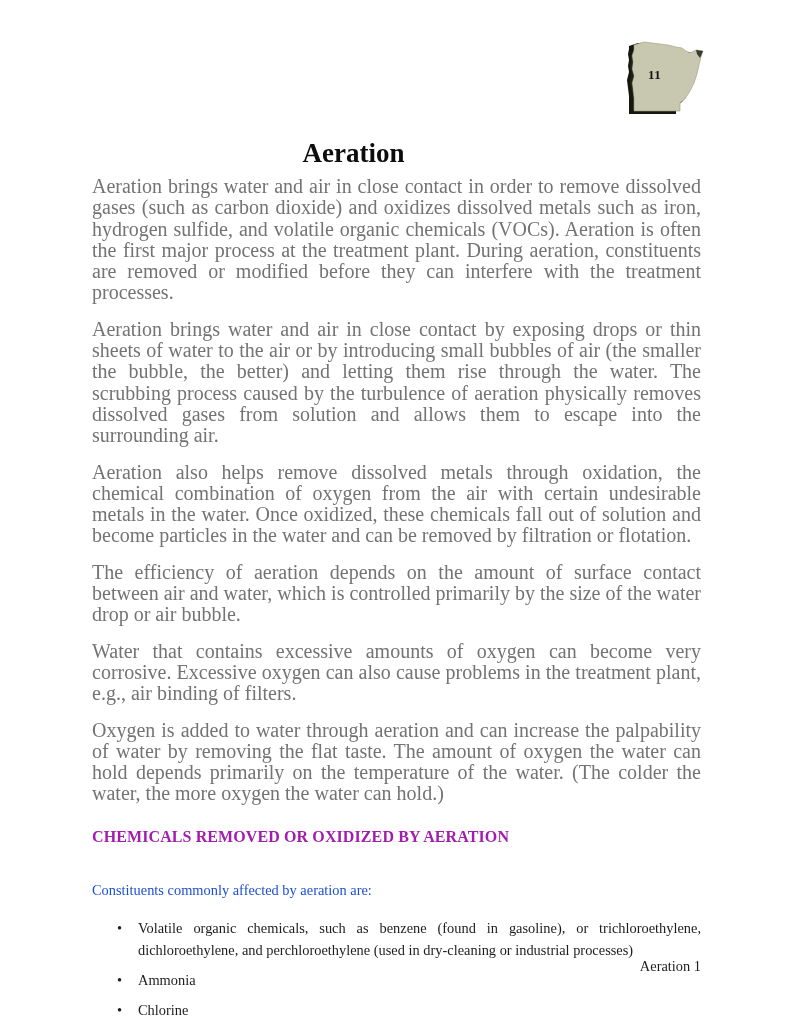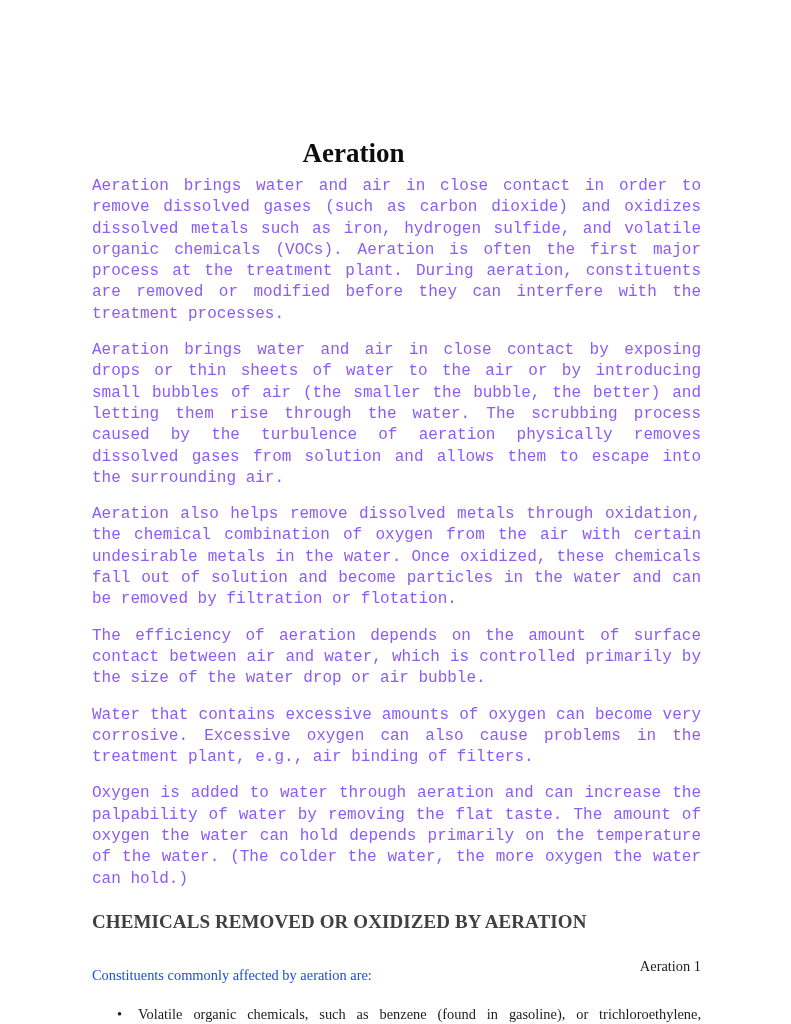--- a/index.html
+++ b/index.html
@@ -65,36 +65,35 @@
   
   .content {
     position: absolute;
     top: 176px;
     left: 92px;
     width: 609px;
   }
 
   p.para {
     margin: 0 0 15px 0;
-    font-size: 16px;
+    font-size: 20px;
     line-height: 21.3px;
     text-align: justify;
     text-justify: inter-word;
-    color: #8b5cf6;
-    font-family: Liberation Mono, monospace;
+    color: #737373;
   }
   p.para:last-of-type { margin-bottom: 0; }
 
   .section-head {
     margin: 21px 0 0 0;
-    font-size: 19px;
+    font-size: 16px;
     font-weight: bold;
     line-height: 21.3px;
     letter-spacing: 0.1px;
-    color: #404040;
+    color: #a21caf;
   }
 
   .list-intro {
     margin: 33px 0 0 0;
     font-size: 14.4px;
     line-height: 21.3px;
     color: #1d4ed8;
   }
 
   ul.bullets {
@@ -132,20 +131,62 @@
     font-size: 14.4px;
     line-height: 20px;
     color: #1c1c1c;
   }
 </style>
 </head>
 <body>
 
 <div class="page">
 
+  <div class="mn-badge">
+    <svg viewBox="0 0 92 92" xmlns="http://www.w3.org/2000/svg">
+
+      <path d="M5,8 L5,11 L4,16 L5,22 L4,28 L5,34 L3,42 L4,50 L5,58 L5,76 L12,76 L52,76 L52,68 L58,64 L63,56 L67,48 L70,40 L72,30 L74,22 L76,16 L62,14 L50,12 L38,9 L26,7 L14,5 Z" fill="#16160e"></path>
+
+      <path d="M10,7
+               L10,12
+               L8,18
+               L9,24
+               L8,31
+               L10,38
+               L8,45
+               L9,52
+               L10,60
+               L10,73
+               L20,73
+               L56,73
+               L56,65
+               L61,61
+               L66,53
+               L70,45
+               L73,36
+               L75,27
+               L77,19
+               L79,13
+               L72,12
+               L66,15
+               L62,13
+               L58,10
+               L52,9
+               L44,7
+               L36,6
+               L28,5
+               L20,4
+               Z" fill="#c8c8b0" stroke="#9a9a82" stroke-width="0.6"></path>
+
+      <path d="M72,12 L79,13 L76,20 L73,16 Z" fill="#3a3a2c"></path>
+
+      <path d="M8,18 L9,24 L8,31 L10,38 L8,45 L9,52 L7,52 L6,44 L7,36 L6,28 L7,20 Z" fill="#2a2a1e" opacity="0.55"></path>
+    </svg>
+    <div class="mn-number">11</div>
+  </div>
 
   <h1 class="doc-title">Aeration</h1>
 
   <div class="content">
 
     <p class="para">Aeration brings water and air in close contact in order to remove dissolved gases (such as carbon dioxide) and oxidizes dissolved metals such as iron, hydrogen sulfide, and volatile organic chemicals (VOCs). Aeration is often the first major process at the treatment plant. During aeration, constituents are removed or modified before they can interfere with the treatment processes.</p>
     <p class="para">Aeration brings water and air in close contact by exposing drops or thin sheets of water to the air or by introducing small bubbles of air (the smaller the bubble, the better) and letting them rise through the water. The scrubbing process caused by the turbulence of aeration physically removes dissolved gases from solution and allows them to escape into the surrounding air.</p>
     <p class="para">Aeration also helps remove dissolved metals through oxidation, the chemical combination of oxygen from the air with certain undesirable metals in the water. Once oxidized, these chemicals fall out of solution and become particles in the water and can be removed by filtration or flotation.</p>
     <p class="para">The efficiency of aeration depends on the amount of surface contact between air and water, which is controlled primarily by the size of the water drop or air bubble.</p>
     <p class="para">Water that contains excessive amounts of oxygen can become very corrosive. Excessive oxygen can also cause problems in the treatment plant, e.g., air binding of filters.</p>

